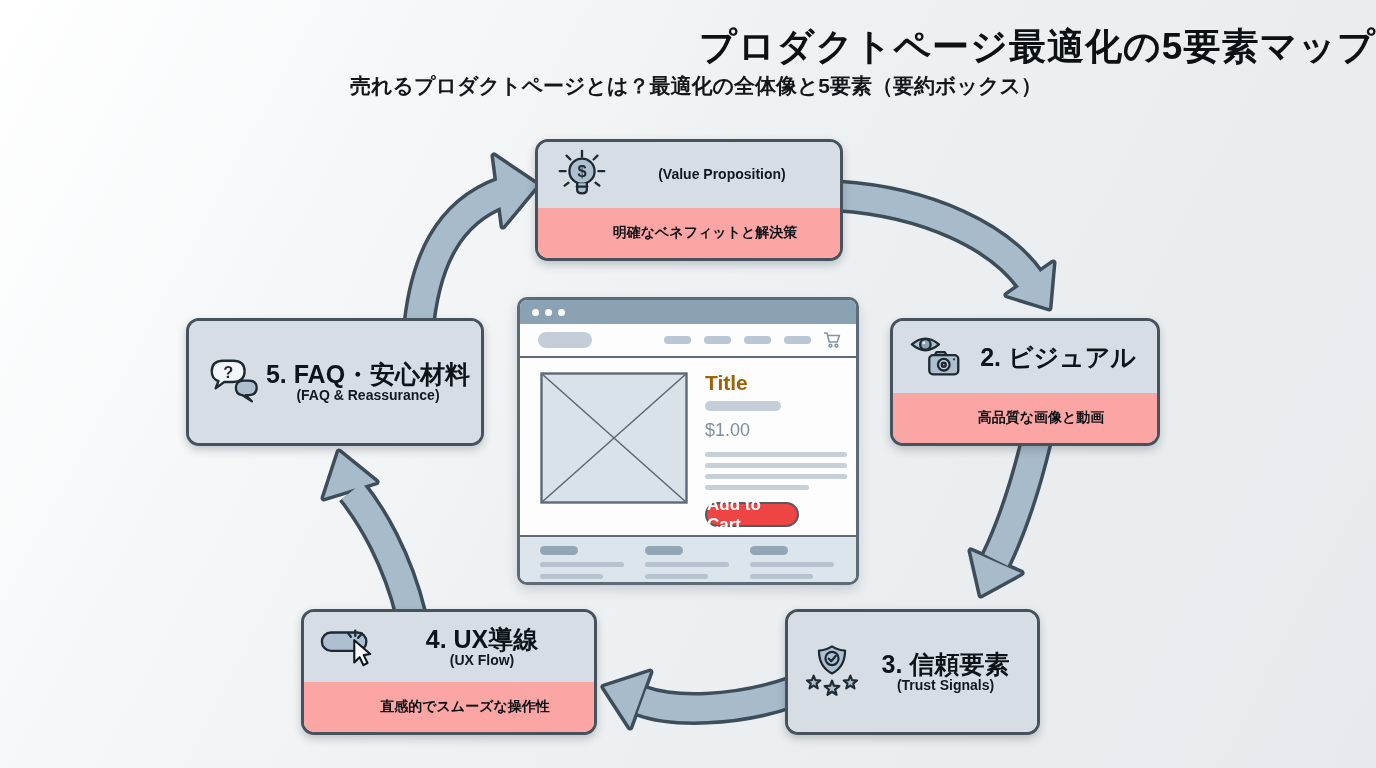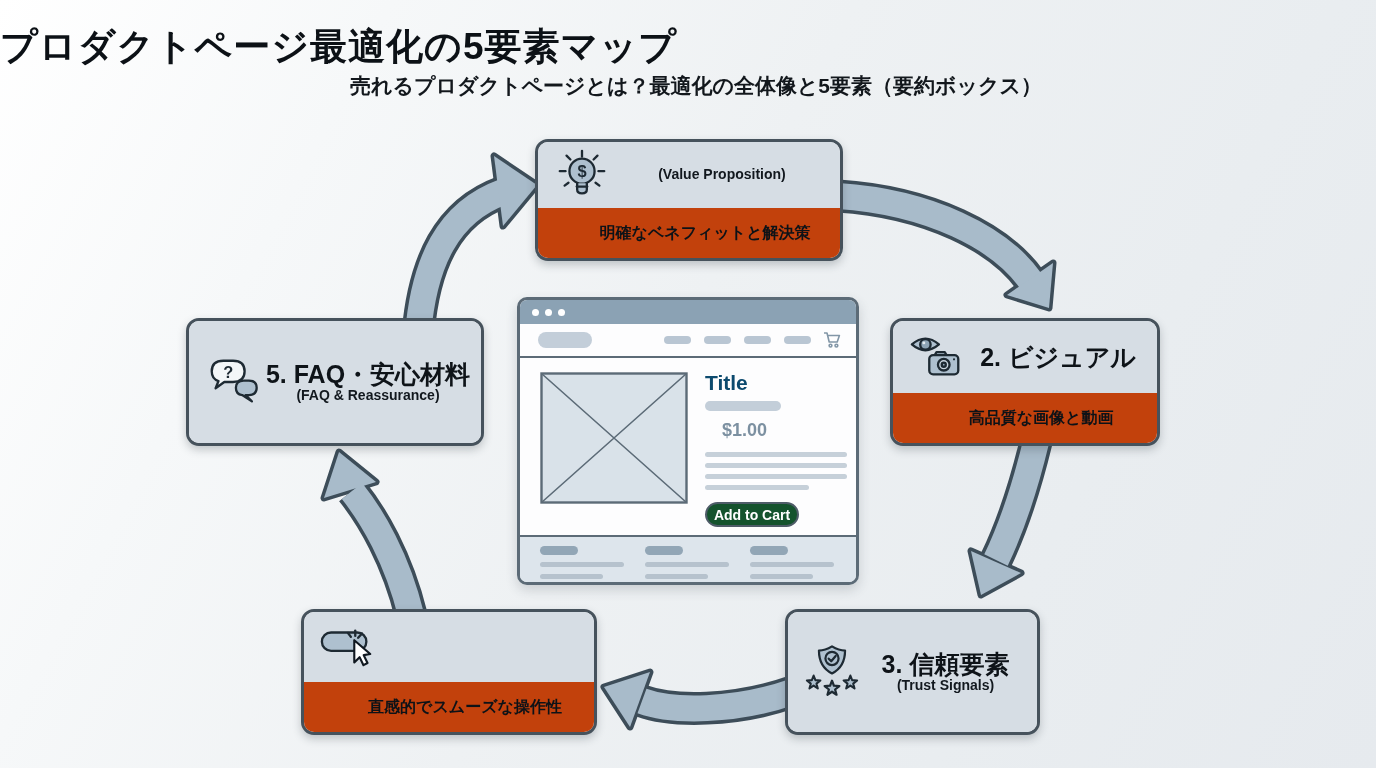--- a/index.html
+++ b/index.html
@@ -8,21 +8,21 @@
     font-family:"Liberation Sans","DejaVu Sans",sans-serif;
     background:
       linear-gradient(118deg,#ffffff 0%,#f6f8f9 22%,#eef1f3 48%,#e9edf0 75%,#e6eaee 100%);
     position:relative;
   }
   .stage { position:absolute; inset:0; }
 
   
   .page-title{
     position:absolute; top:22px; left:0; width:100%;
-    text-align:left; font-size:37px; font-weight:800; color:#0c1116;
+    text-align:right; font-size:37px; font-weight:800; color:#0c1116;
     letter-spacing:1px;
   }
   .page-subtitle{
     position:absolute; top:72px; left:8px; width:100%;
     text-align:center; font-size:21px; font-weight:700; color:#12171c;
   }
 
   
   svg.arrows{ position:absolute; left:0; top:0; z-index:1; }
   .band-outline{ fill:none; stroke:#3d4d59; stroke-width:33; }
@@ -45,22 +45,22 @@
   .n5{ left:186px; top:318px; width:298px; height:128px; }
   .node-header{
     flex:1; background:#d6dde4; display:flex; align-items:center;
     padding:0 10px 0 12px;
   }
   .node-icon{ flex:0 0 64px; display:flex; justify-content:center; align-items:center; }
   .node-titles{ flex:1; text-align:center; line-height:1.12; }
   .node-title{ font-size:25px; font-weight:800; color:#0e1318; white-space:nowrap; }
   .node-subtitle{ font-size:14px; font-weight:700; color:#12181e; white-space:nowrap; }
   .node-body{
-    flex:0 0 50px; background:#c2410c; display:flex; align-items:center; justify-content:center;
-    font-size:16px; font-weight:700; color:#0d1217; white-space:nowrap;padding-left:32px;
+    flex:0 0 50px; background:#fca5a5; display:flex; align-items:center; justify-content:center;
+    font-size:14px; font-weight:700; color:#0d1217; white-space:nowrap;padding-left:32px;
   }
 
   
   .browser{
     position:absolute; left:517px; top:297px; width:342px; height:288px; z-index:2;
     border:3px solid #5c6b77; border-radius:10px; background:#fdfdfe; overflow:hidden;
     display:flex; flex-direction:column;
     box-shadow:0 5px 12px rgba(45,55,65,.18);
   }
   .titlebar{ flex:0 0 24px; background:#8ba2b4; display:flex; align-items:center; padding-left:12px; gap:6px; }
@@ -69,30 +69,30 @@
     flex:0 0 34px; background:#fdfdfe; border-bottom:2px solid #5c6b77;
     display:flex; align-items:center; padding:0 14px 0 18px;
   }
   .logo-pill{ width:54px; height:16px; border-radius:8px; background:#c3ced9; }
   .nav-links{ margin-left:auto; display:flex; align-items:center; gap:13px; }
   .nav-pill{ width:27px; height:8px; border-radius:4px; background:#b9c6d3; }
   .cart{ margin-left:12px; display:flex; }
   .content{ flex:1; display:flex; padding:13px 16px 8px 20px; background:#fdfdfe; }
   .img-ph{ width:148px; height:132px; flex:0 0 148px; margin-top:1px; }
   .prod{ margin-left:17px; display:flex; flex-direction:column; }
-  .prod-title{ font-size:21px; font-weight:800; color:#0c4a6e; }
+  .prod-title{ font-size:21px; font-weight:800; color:#a16207; }
   .prod-pill{ width:76px; height:10px; border-radius:5px; background:#c3ced9; margin-top:6px; }
-  .prod-price{ font-size:18px; font-weight:700; color:#7c90a1; margin-top:9px;margin-left:17px; }
+  .prod-price{ font-size:18px; font-weight:400; color:#7c90a1; margin-top:9px; }
   .prod-lines{ margin-top:11px; display:flex; flex-direction:column; gap:6px; }
   .pl{ height:5px; border-radius:3px; background:#c6d0d9; }
   .pl1,.pl2,.pl3{ width:142px; } .pl4{ width:104px; }
   .cta{
     margin-top:12px; width:94px; height:25px; border-radius:13px;
-    background:#14532d; border:2px solid #4e5c68; color:#ffffff;
-    font-size:14px; font-weight:800; display:flex; align-items:center; justify-content:center;
+    background:#ef4444; border:2px solid #4e5c68; color:#ffffff;
+    font-size:17px; font-weight:800; display:flex; align-items:center; justify-content:center;
     font-family:inherit;
   }
   .bfooter{
     flex:0 0 58px; background:#dde5ec; border-top:2px solid #5c6b77;
     display:flex; justify-content:space-between; padding:9px 22px 0 20px;
   }
   .fcol{ display:flex; flex-direction:column; gap:7px; }
   .fh{ width:38px; height:9px; border-radius:4.5px; background:#92a6b6; }
   .fl{ height:5px; border-radius:2.5px; background:#b6c2cd; }
   .fl-a{ width:84px; } .fl-b{ width:63px; }
@@ -216,20 +216,24 @@
       <span class="node-icon">
         <svg width="62" height="58" viewBox="0 0 62 60">
           <g stroke="#1e2a33" stroke-width="2.4" fill="#aec0cf" stroke-linecap="round">
             <rect x="4" y="15" width="46" height="19" rx="9.5"></rect>
             <path d="M31 15.5 L34 19.5" fill="none"></path>
             <path d="M38.5 13 L38.5 18.5" fill="none"></path>
             <path d="M45.5 16 L41.5 20.5" fill="none"></path>
           </g>
           <path d="M37.5 23 L37.5 46 L43 40.5 L47 48.8 L51.2 46.5 L47.2 38.4 L54 37.3 Z" fill="#ffffff" stroke="#101820" stroke-width="2.2" stroke-linejoin="round"></path>
         </svg>
+      </span>
+      <span class="node-titles">
+        <div class="node-title">4. UX導線</div>
+        <div class="node-subtitle">(UX Flow)</div>
       </span>
     </div>
     <div class="node-body">直感的でスムーズな操作性</div>
   </div>
 
   <div class="node n5">
     <div class="node-header">
       <span class="node-icon">
         <svg width="58" height="58" viewBox="0 0 60 60">
           <g stroke="#1e2a33" stroke-width="2.4" stroke-linejoin="round">

